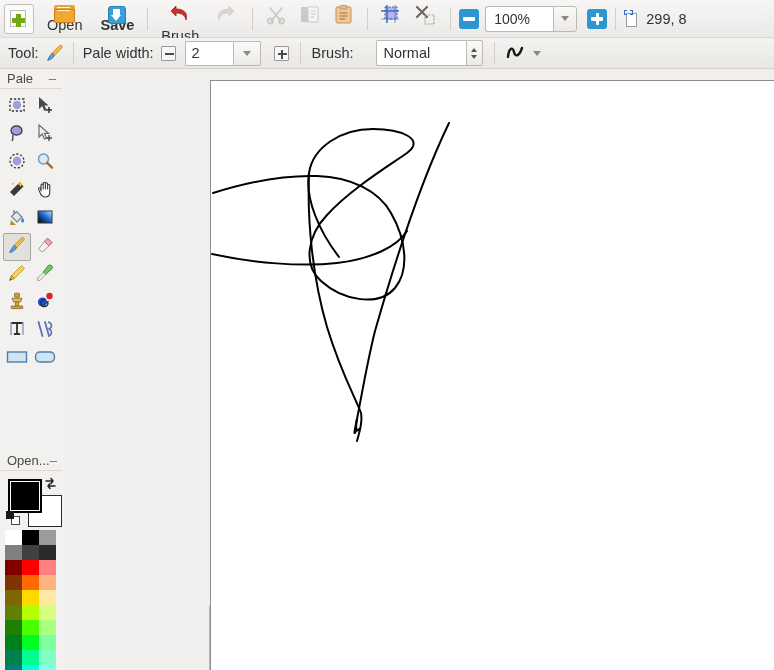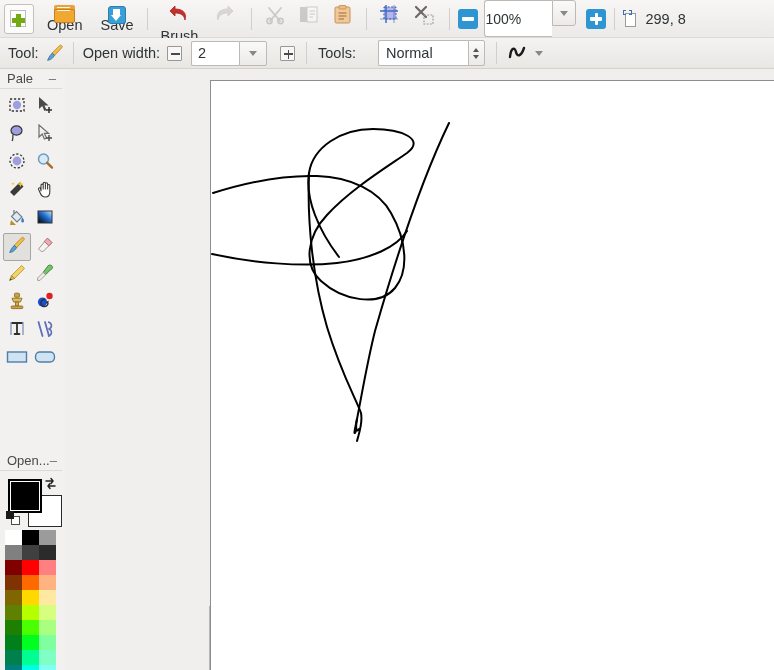--- a/index.html
+++ b/index.html
@@ -59,23 +59,23 @@
 
   
   .ico-cut, .ico-copy, .ico-paste, .ico-crop, .ico-deselect { width:20px; height:20px; }
 
   
   .zbtn { width:20px; height:20px; background:#2e95d3; border-radius:3px; position:relative; }
   .zbtn .h { position:absolute; left:4px; top:8.5px; width:12px; height:3.5px; background:#fff; border-radius:1px; }
   .zbtn .v { position:absolute; left:8.25px; top:4px; width:3.5px; height:12px; background:#fff; border-radius:1px; }
 
   .zoom-entry {
-    width: 68px; height: 37px; background: #fff; border: 1px solid #bdb9b4;
+    width: 68px; height: 26px; background: #fff; border: 1px solid #bdb9b4;
     border-right: none; border-radius: 3px 0 0 3px;
-    display:flex; align-items:center; font-size:14px;text-align:center;
+    display:flex; align-items:center; padding-left:8px; font-size:14px;text-align:center;
   }
   .zoom-drop {
     width: 24px; height: 26px; background: linear-gradient(to bottom,#fafafa,#eceae7);
     border: 1px solid #bdb9b4; border-radius: 0 3px 3px 0;
     display:flex; align-items:center; justify-content:center;
   }
   .caret-d { width:0;height:0;border-left:4.5px solid transparent;border-right:4.5px solid transparent;border-top:5px solid #8a8784; }
 
   .coord { display:flex; align-items:center; gap:6px; font-size:14.5px; padding-left:2px; }
   .ico-coord { width:16px; height:18px; position:relative; }
@@ -167,21 +167,21 @@
     <div class="tb-btn" style="margin-left:6px;">
       <span class="ico ico-open">
         <span class="bk"></span>
           <span class="bd"></span>
         <span class="ln" style="top:2px;"></span>
           <span class="ln" style="top:5px;"></span>
       </span>
       <span>Open</span>
     </div>
 
-    <div class="tb-btn" style="margin-left:4px;">
+    <div class="tb-btn" style="margin-left:4px;font-weight:bold;">
       <span class="ico ico-save">
         <span class="sq"></span>
           <span class="ar"></span>
           <span class="tri"></span>
       </span>
       <span>Save</span>
     </div>
 
     <div class="tb-sep"></div>
 
@@ -288,41 +288,41 @@
     <span>Tool:</span>
     <span class="ico brush-tool-ico">
       <svg width="18" height="18" viewBox="0 0 18 18">
         <path d="M15.5 1.6 C16.4 2.4 16.4 3 15.6 3.9 L8.6 11.4 L6.2 9 L13.3 1.9 C14.1 1.1 14.7 0.9 15.5 1.6 Z" fill="#f2c04a" stroke="#b07f1a" stroke-width="0.8"></path>
         <path d="M6.2 9.1 L8.6 11.5 L6.5 14 C5.5 15.2 3.4 16 1.6 16.3 C2.4 14.6 3.2 12.6 4.2 11.4 Z" fill="#5e9fd4" stroke="#2f6c9e" stroke-width="0.8"></path>
       </svg>
     </span>
 
     <div class="tb-sep" style="margin:0 2px;"></div>
 
-    <span>Open width:</span>
+    <span>Pale width:</span>
 
     <div class="pm-btn">
       <span class="hh"></span>
     </div>
 
     <div style="display:flex;margin-left:2px;">
       <div class="num-entry">2</div>
       <div class="num-drop">
         <span class="caret-d"></span>
       </div>
     </div>
 
     <div class="pm-btn" style="margin-left:6px;">
       <span class="hh"></span>
       <span class="vv"></span>
     </div>
 
     <div class="tb-sep" style="margin:0 4px;"></div>
 
-    <span>Tools:</span>
+    <span>Brush:</span>
 
     <div style="display:flex;margin-left:15px;">
       <div class="type-combo">Normal</div>
       <div class="type-spin">
         <span class="caret-u-s"></span>
         <span class="caret-d-s"></span>
       </div>
     </div>
 
     <div class="tb-sep" style="margin:0 4px;"></div>

